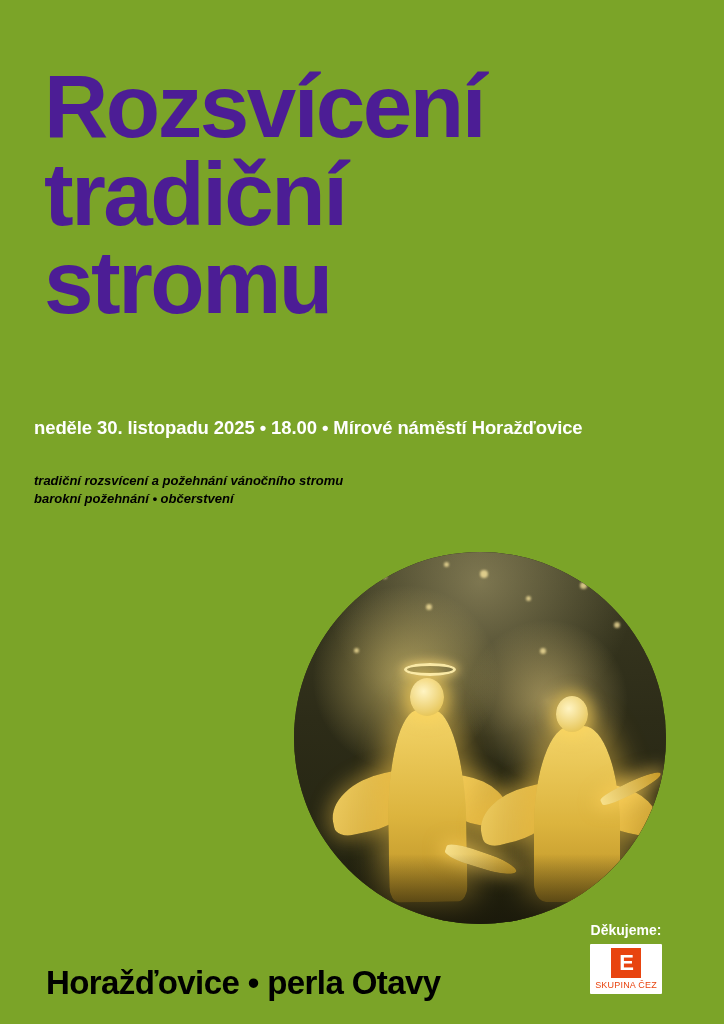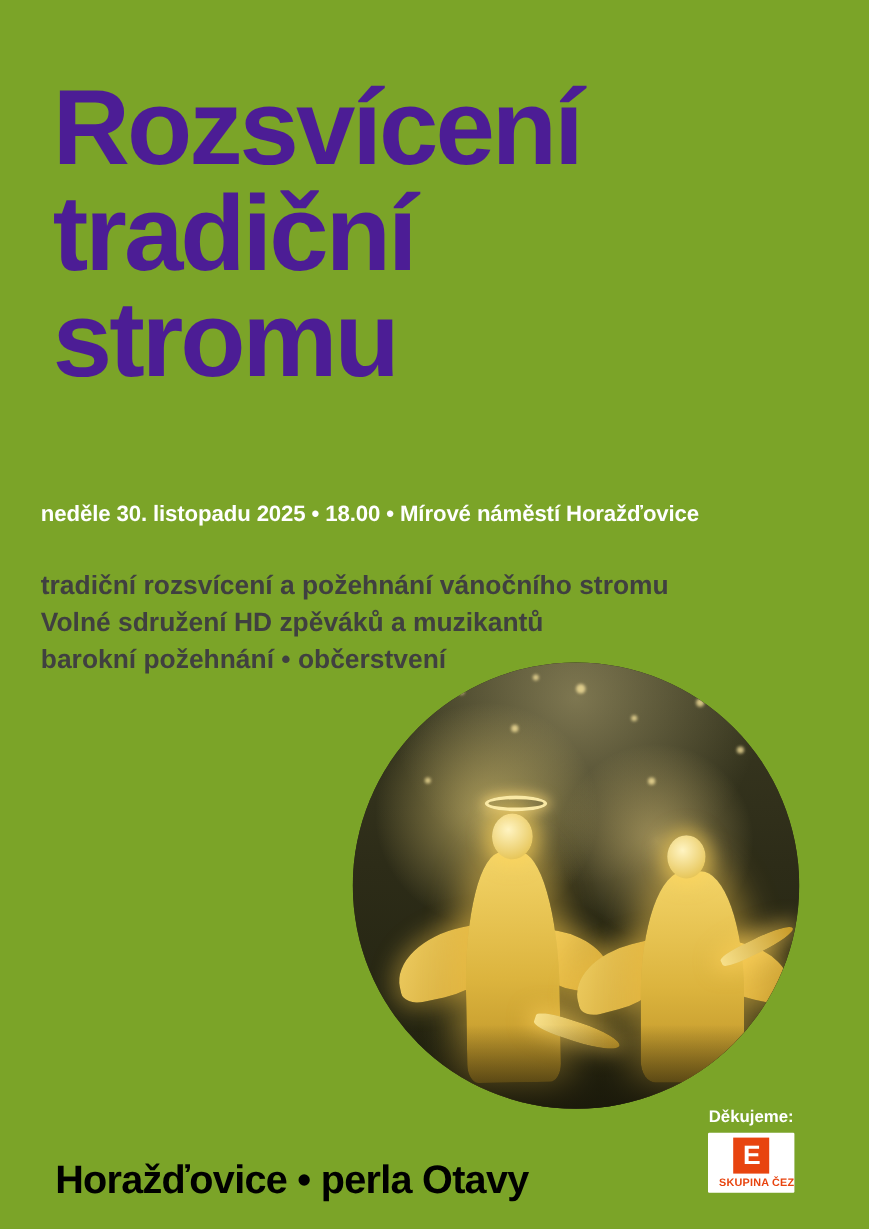--- a/index.html
+++ b/index.html
@@ -44,24 +44,25 @@
     font-weight: bold;
     font-size: 18.5px;
     letter-spacing: -0.1px;
     white-space: nowrap;
   }
   .details {
     position: absolute;
     left: 34px;
     top: 472px;
     width: 600px;
-    color: #404040;
-    font-weight: bold;
-    font-size: 22px;
+    color: #000000;
+    font-weight: bold;
+    font-size: 13px;
     line-height: 1.42;
+    font-style: italic;
   }
   .details span {
     display: block;
   }
   .photo-circle {
     position: absolute;
     left: 294px;
     top: 552px;
     width: 372px;
     height: 372px;
@@ -201,43 +202,41 @@
     background: #e8440f;
     color: #ffffff;
     font-weight: bold;
     font-size: 22px;
     line-height: 30px;
     text-align: center;
     letter-spacing: -1px;
   }
   .sponsor-name {
     color: #e8440f;
-    font-weight: bold;
+    font-weight: normal;
     font-size: 9px;
     letter-spacing: 0.2px;
     padding-bottom: 1px;
-    text-align: right;
   }
 </style>
 </head>
 <body>
 
 <div class="poster">
 
   <div class="title">
     <span class="title-line">Rozsvícení</span>
     <span class="title-line">tradiční</span>
     <span class="title-line">stromu</span>
   </div>
 
   <div class="datebar">neděle 30. listopadu 2025 • 18.00 • Mírové náměstí Horažďovice</div>
 
   <div class="details">
     <span>tradiční rozsvícení a požehnání vánočního stromu</span>
-    <span>Volné sdružení HD zpěváků a muzikantů</span>
     <span>barokní požehnání • občerstvení</span>
   </div>
 
   <div class="photo-circle">
     <div class="photo-inner">
       <div class="bokeh" style="left:40px;top:36px;width:7px;height:7px;"></div>
       <div class="bokeh" style="left:88px;top:22px;width:5px;height:5px;"></div>
       <div class="bokeh" style="left:132px;top:52px;width:6px;height:6px;"></div>
       <div class="bokeh" style="left:186px;top:18px;width:8px;height:8px;"></div>
       <div class="bokeh" style="left:232px;top:44px;width:5px;height:5px;"></div>

